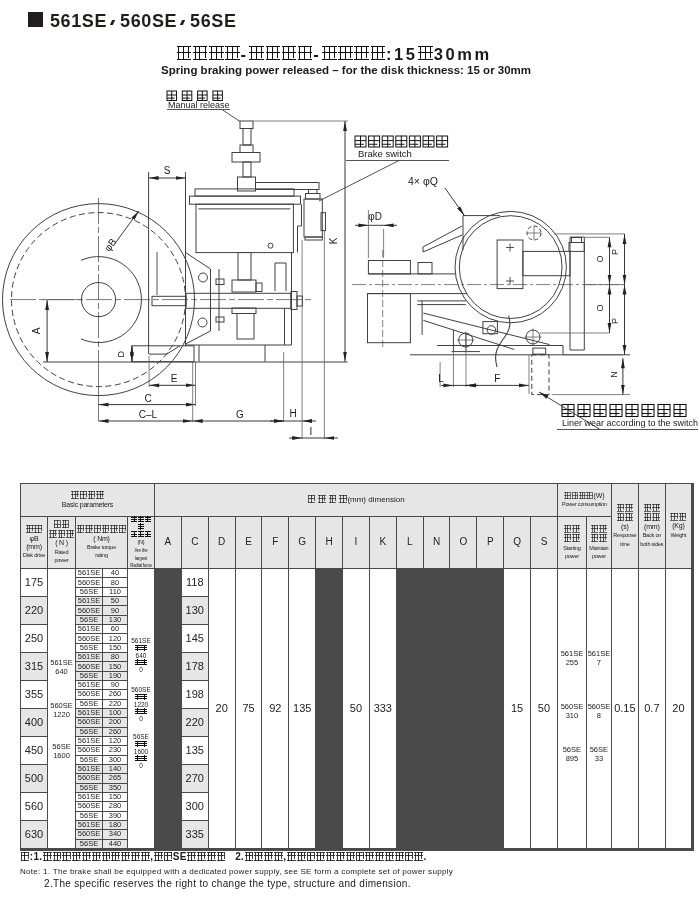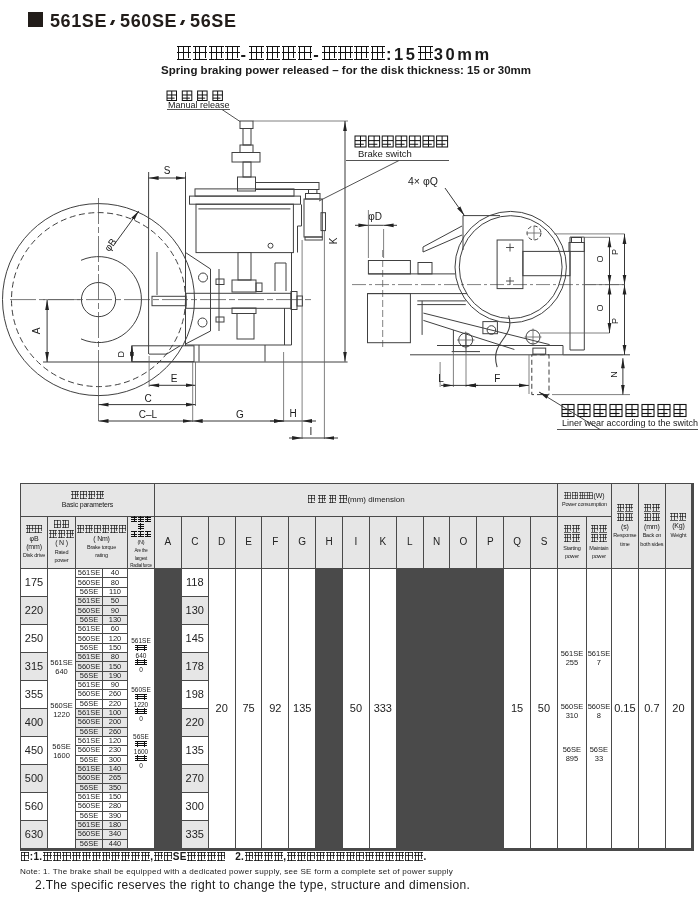--- a/index.html
+++ b/index.html
@@ -527,13 +527,13 @@
       <div class="abs t2" style="top:176px">56SE<br>33</div>
     </div>
 <div class="c v" style="grid-area:3/23/33/24">0.15</div>
 <div class="c v" style="grid-area:3/24/33/25">0.7</div>
 <div class="c v" style="grid-area:3/25/33/26">20</div>
   </div>
 <div class="abs note" style="left:20px;top:851px;font-size:10px;font-weight:bold;letter-spacing:.3px">
 <span class="cj"></span>:1.<span class="cj"></span><span class="cj"></span><span class="cj"></span><span class="cj"></span><span class="cj"></span><span class="cj"></span><span class="cj"></span><span class="cj"></span><span class="cj"></span><span class="cj"></span><span class="cj"></span>,<span class="cj"></span><span class="cj"></span>SE<span class="cj"></span><span class="cj"></span><span class="cj"></span><span class="cj"></span>&nbsp;&nbsp;&nbsp;2.<span class="cj"></span><span class="cj"></span><span class="cj"></span><span class="cj"></span>,<span class="cj"></span><span class="cj"></span><span class="cj"></span><span class="cj"></span><span class="cj"></span><span class="cj"></span><span class="cj"></span><span class="cj"></span><span class="cj"></span><span class="cj"></span><span class="cj"></span><span class="cj"></span><span class="cj"></span><span class="cj"></span>.
 </div>
 <div class="abs note" style="left:20px;top:866.5px;font-size:8.1px;letter-spacing:.25px">Note: 1. The brake shall be equipped with a dedicated power supply, see SE form a complete set of power supply</div>
-<div class="abs note" style="left:35px;top:877.5px;font-size:12px;letter-spacing:.32px">2.The specific reserves the right to change the type, structure and dimension.</div>
+<div class="abs note" style="left:44px;top:877.5px;font-size:10px;letter-spacing:.32px">2.The specific reserves the right to change the type, structure and dimension.</div>
 
 </body></html>

